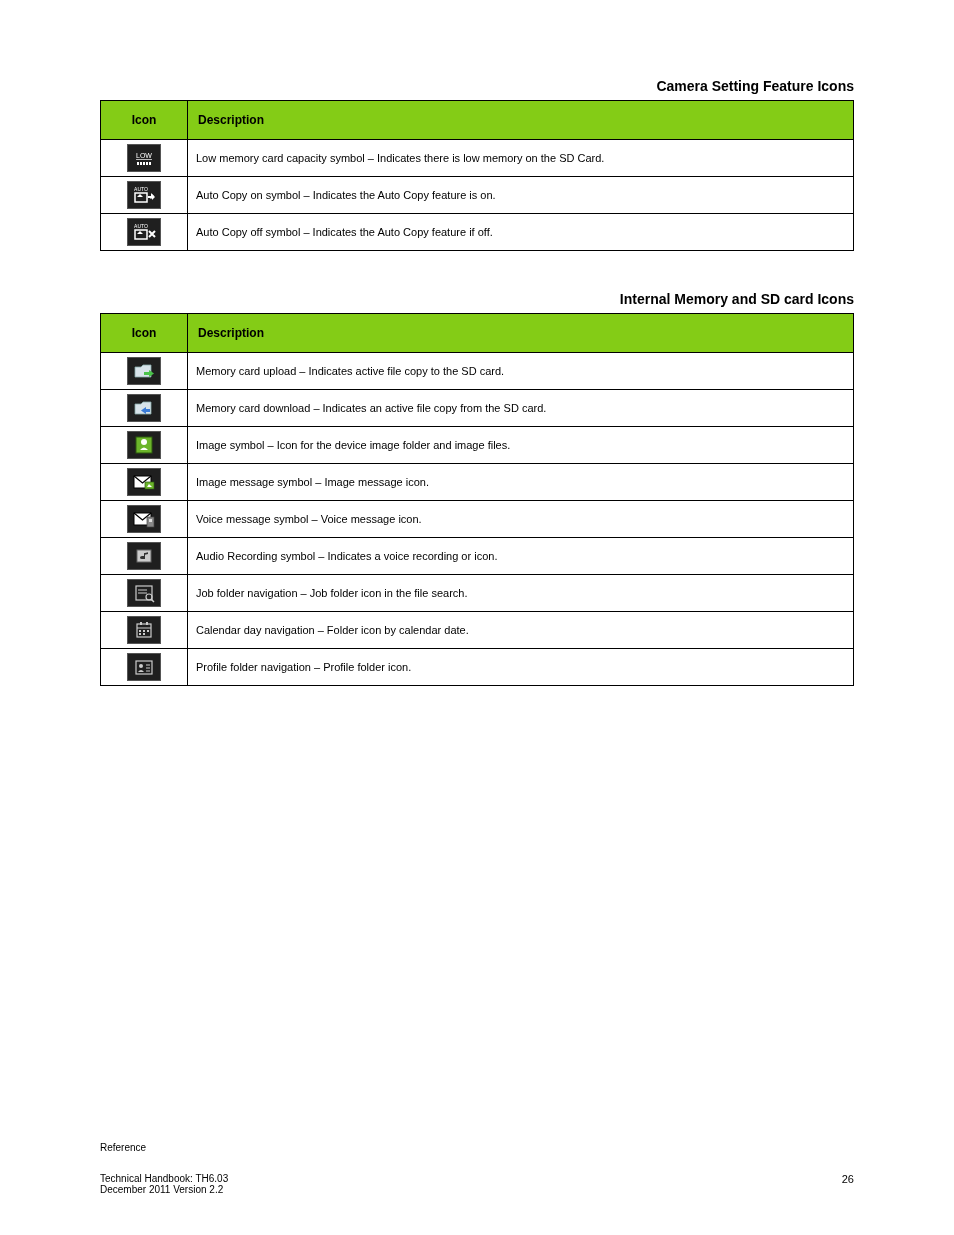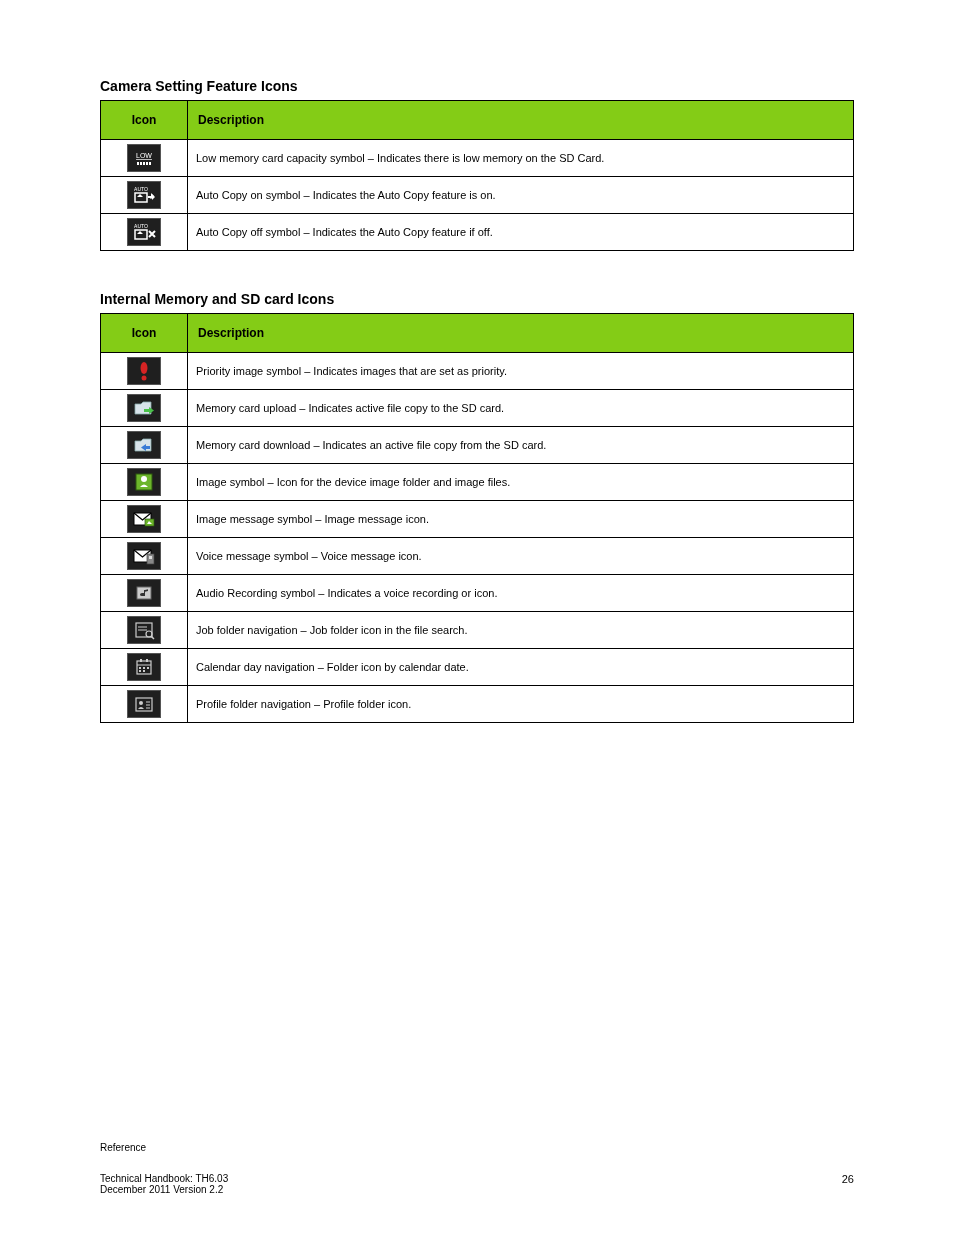--- a/index.html
+++ b/index.html
@@ -13,20 +13,21 @@
     width: 954px;
     min-height: 1235px;
     padding: 60px 100px 40px 100px;
     box-sizing: border-box;
     position: relative;
   }
   .page-title {
     font-size: 14px;
     font-weight: bold;
     margin: 18px 0 6px 0;
+    text-align: right;
   }
   table.icon-table {
     width: 100%;
     border-collapse: collapse;
     border: 1px solid #000;
     margin-top: 6px;
   }
   table.icon-table th {
     background: #84cc16;
     font-size: 12px;
@@ -154,31 +155,20 @@
       <tr>
         <th class="col-icon">Icon</th>
         <th class="col-desc">Description</th>
       </tr>
     </thead>
     <tbody>
       <tr>
         <td class="icon-cell">
           <span class="ico">
             <svg width="30" height="24" viewBox="0 0 30 24">
-              <ellipse cx="15" cy="9" rx="3.5" ry="6" fill="#d62424"></ellipse>
-              <circle cx="15" cy="19" r="2.5" fill="#d62424"></circle>
-            </svg>
-          </span>
-        </td>
-        <td>Priority image symbol – Indicates images that are set as priority.</td>
-      </tr>
-      <tr>
-        <td class="icon-cell">
-          <span class="ico">
-            <svg width="30" height="24" viewBox="0 0 30 24">
               <path d="M6 8 L12 8 L14 6 L22 6 L22 18 L6 18 Z" fill="#d8e3ea" stroke="#8aa" stroke-width="0.8"></path>
               <path d="M16 14 L22 14 L19 17 Z" fill="#4ac24a" transform="translate(2,0)"></path>
               <rect x="15" y="13" width="5" height="3" fill="#4ac24a"></rect>
               <path d="M20 11 L25 14.5 L20 18 Z" fill="#4ac24a"></path>
             </svg>
           </span>
         </td>
         <td>Memory card upload – Indicates active file copy to the SD card.</td>
       </tr>
       <tr>

